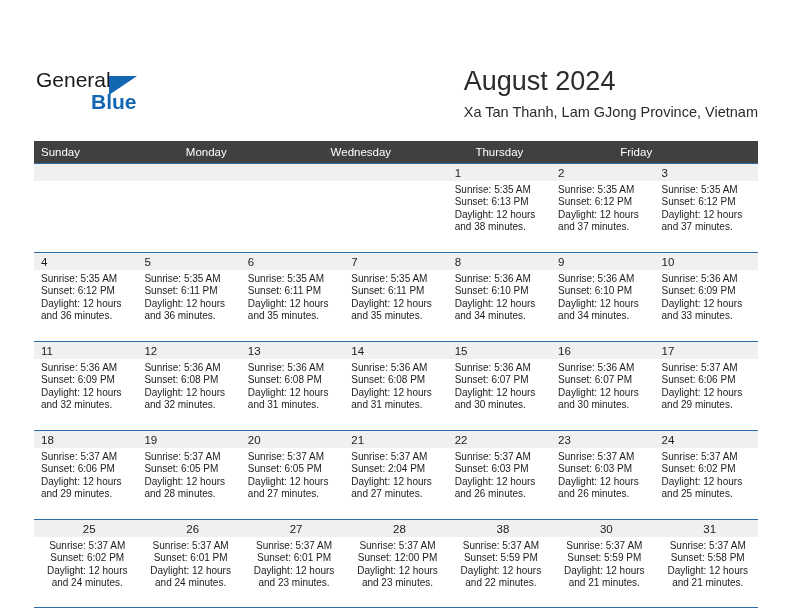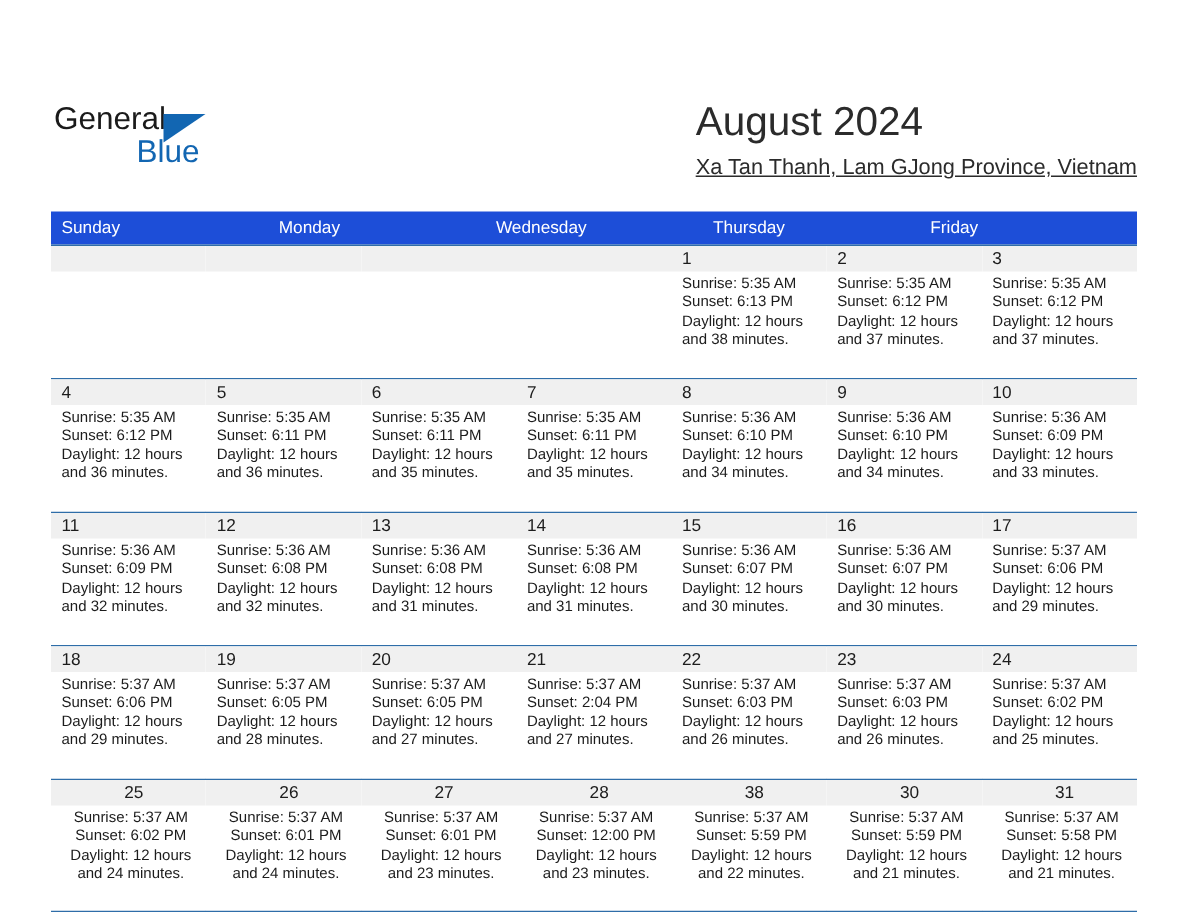--- a/index.html
+++ b/index.html
@@ -56,21 +56,21 @@
     border-left: 28px solid #1266b2;
     border-bottom: 19px solid transparent;
   }
   .logo-blue {
     position: absolute;
     left: 57px;
     top: 22px;
     font-size: 21px;
     color: #1266b2;
     font-family: "Liberation Sans", sans-serif;
-    font-weight: 400;
+    font-weight: 700;
   }
 
   .title-block {
     position: absolute;
     right: 0;
     top: 0;
     text-align: left;
   }
   .cal-title {
     font-size: 27px;
@@ -79,34 +79,33 @@
     line-height: 34px;
     white-space: nowrap;
   }
   .cal-subtitle {
     margin-top: 5px;
     font-size: 14.5px;
     color: #2b2b2b;
     font-weight: 400;
     line-height: 18px;
     white-space: nowrap;
-    text-decoration: underline;
   }
 
   
   .calendar {
     position: absolute;
     left: 34px;
     top: 105px;
     width: 724px;
   }
   .weekday-header {
     display: flex;
     width: 100%;
-    background: #1d4ed8;
+    background: #404040;
   }
   .weekday-cell {
     flex: 1 1 0;
     box-sizing: border-box;
     padding: 4px 0 4px 7px;
     font-size: 11.5px;
     color: #ffffff;
     line-height: 14px;
     white-space: nowrap;
   }

